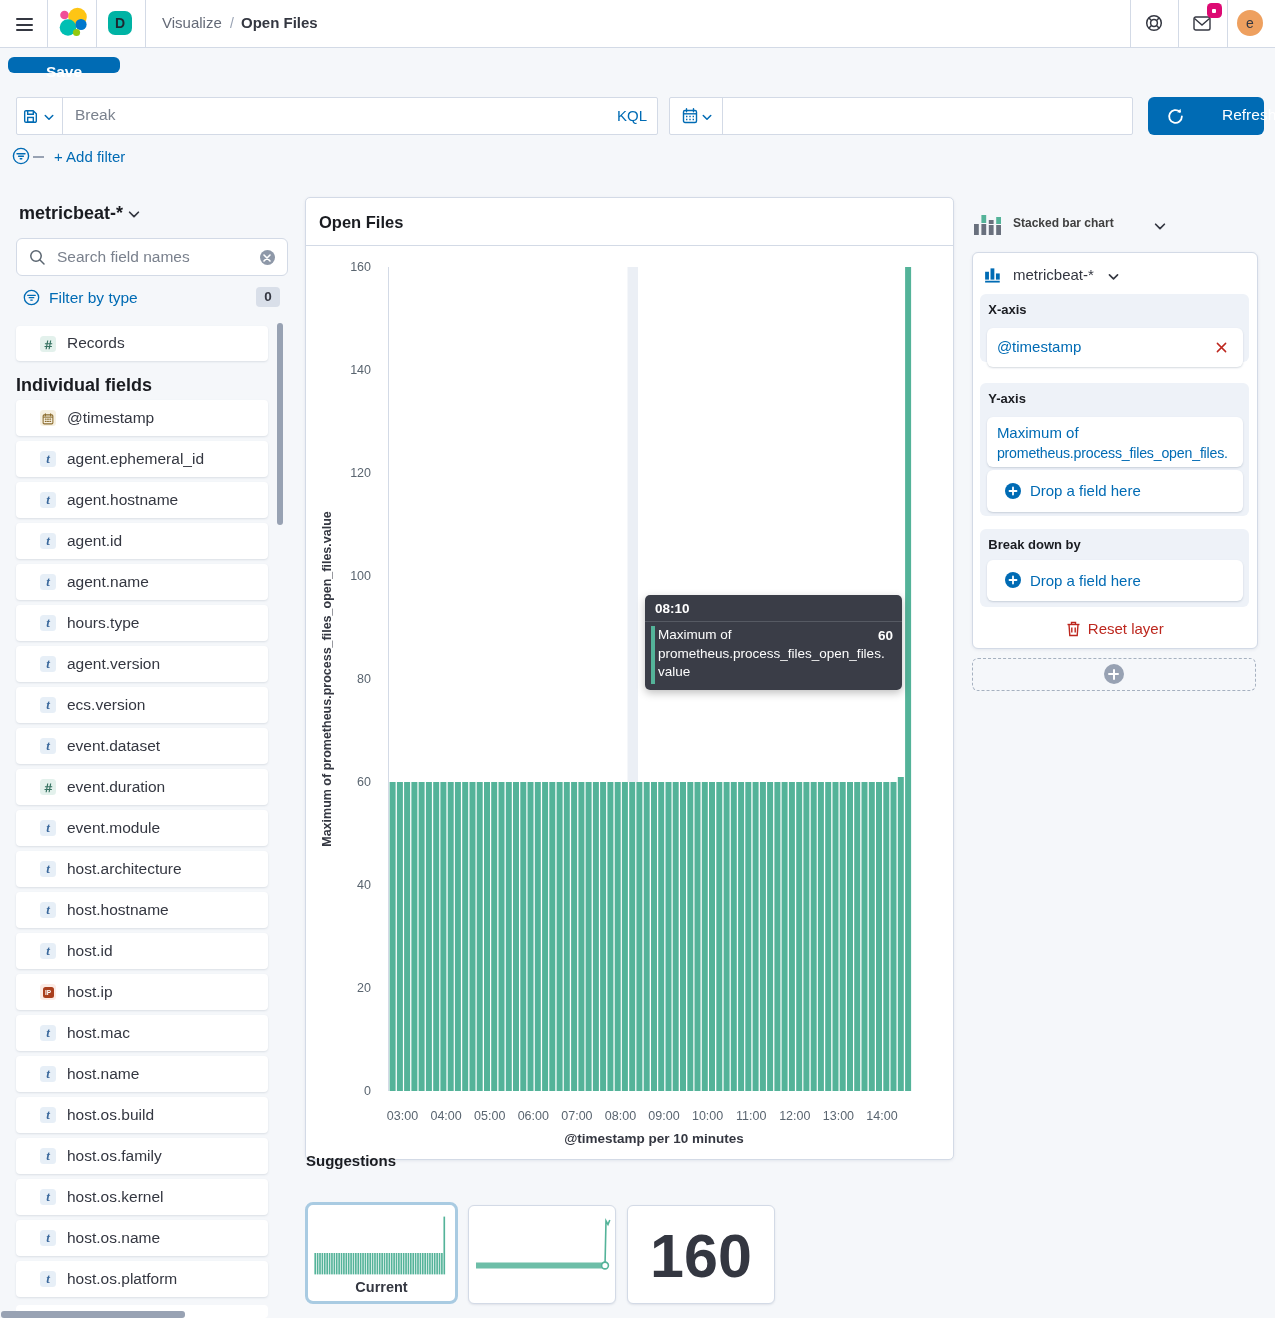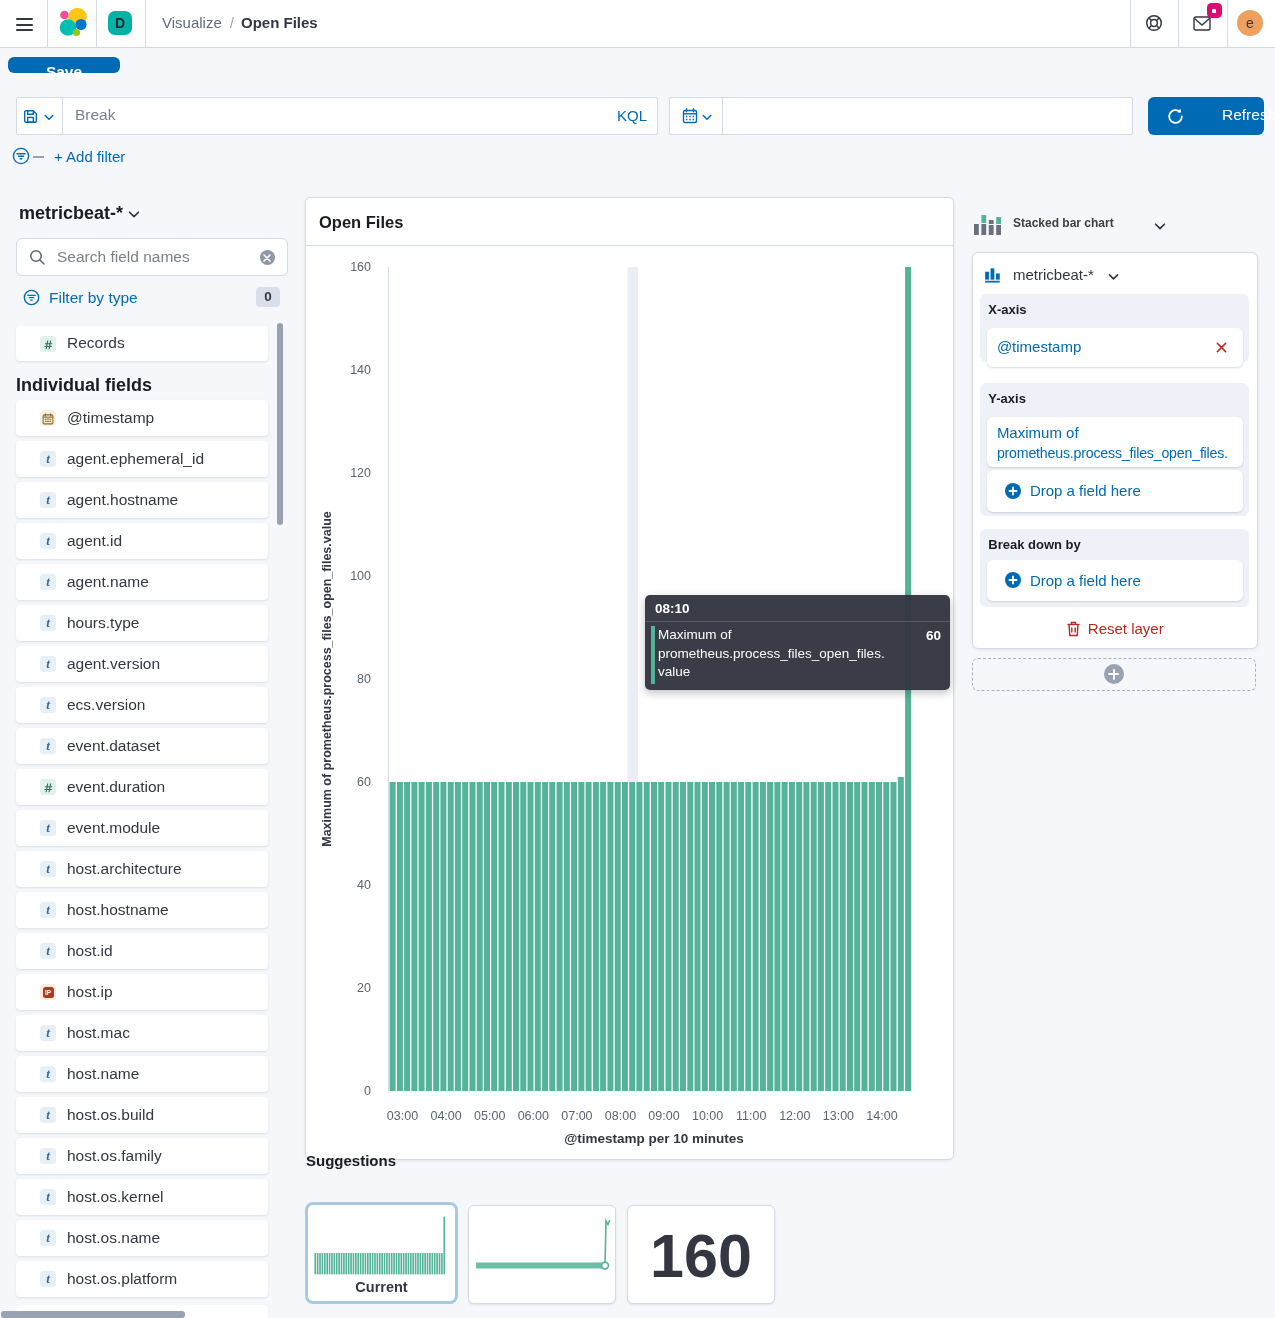--- a/index.html
+++ b/index.html
@@ -51,21 +51,21 @@
 .tok-ip { background:#fcebe5; }
 .ipbadge { display:block; margin:2.5px auto 0; width:11px; height:11px; background:#a93e1c; border-radius:2.5px; color:#fff; font-size:6.5px; font-weight:700; line-height:11px; }
 .seclabel { position:absolute; left:16px; top:375px; font-size:18px; font-weight:700; color:#1a1c21; }
 .vscroll { position:absolute; left:277px; top:323px; width:6px; height:202px; background:#98a2b3; border-radius:3px; }
 .hscroll { position:absolute; left:1px; top:1311px; width:184px; height:6.5px; background:#98a2b3; border-radius:3px; }
 
 
 .cpanel { position:absolute; left:305px; top:197px; width:649px; height:963px; background:#fff; border:1px solid #d3dae6; border-radius:5px; box-shadow:0 1px 3px rgba(101,117,141,0.12); }
 .ctitle { position:absolute; left:13px; top:15px; font-size:16.5px; font-weight:700; color:#1a1c21; }
 .cdiv { position:absolute; left:0; top:46.5px; width:100%; height:1px; background:#d3dae6; }
-.tooltip { position:absolute; left:645px; top:595px; width:305px; height:95px; background:rgba(52,55,65,0.97); border-radius:5px; box-shadow:0 3px 8px rgba(0,0,0,0.25); color:#fff; }
+.tooltip { position:absolute; left:645px; top:595px; width:257px; height:95px; background:rgba(52,55,65,0.97); border-radius:5px; box-shadow:0 3px 8px rgba(0,0,0,0.25); color:#fff; }
 .tt-head { position:absolute; left:10px; top:6px; font-size:13.5px; font-weight:700; }
 .tt-div { position:absolute; left:0; top:26px; width:100%; height:1px; background:#565a63; }
 .tt-strip { position:absolute; left:5.5px; top:31px; width:4px; height:58px; background:#54b399; }
 .tt-body { position:absolute; left:13px; top:31px; width:215px; font-size:13.5px; line-height:18.6px; color:#fdfdfd; }
 .tt-val { position:absolute; right:9px; top:33px; font-size:13.5px; font-weight:700; }
 
 
 .vhead { position:absolute; left:1013px; top:216px; font-size:12px; font-weight:700; color:#404040; }
 .rcard { position:absolute; left:971.6px; top:252px; width:286.4px; height:396.6px; background:#fff; border:1px solid #d3dae6; border-radius:6px; box-shadow:0 1px 3px rgba(101,117,141,0.12); }
 .mbrow { position:absolute; left:40.4px; top:13px; font-size:15px; color:#343741; }

